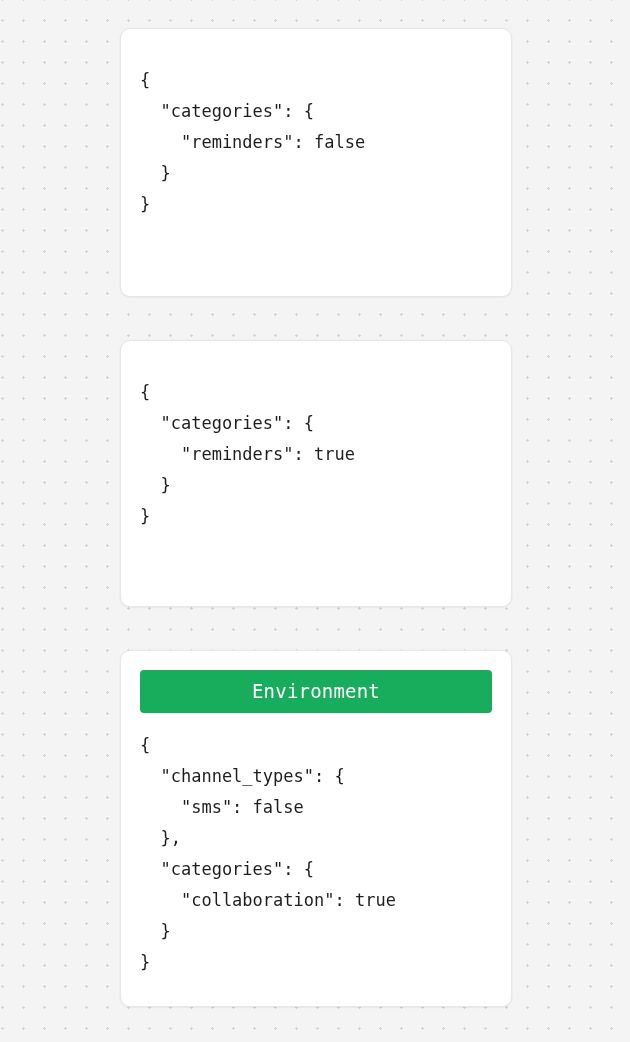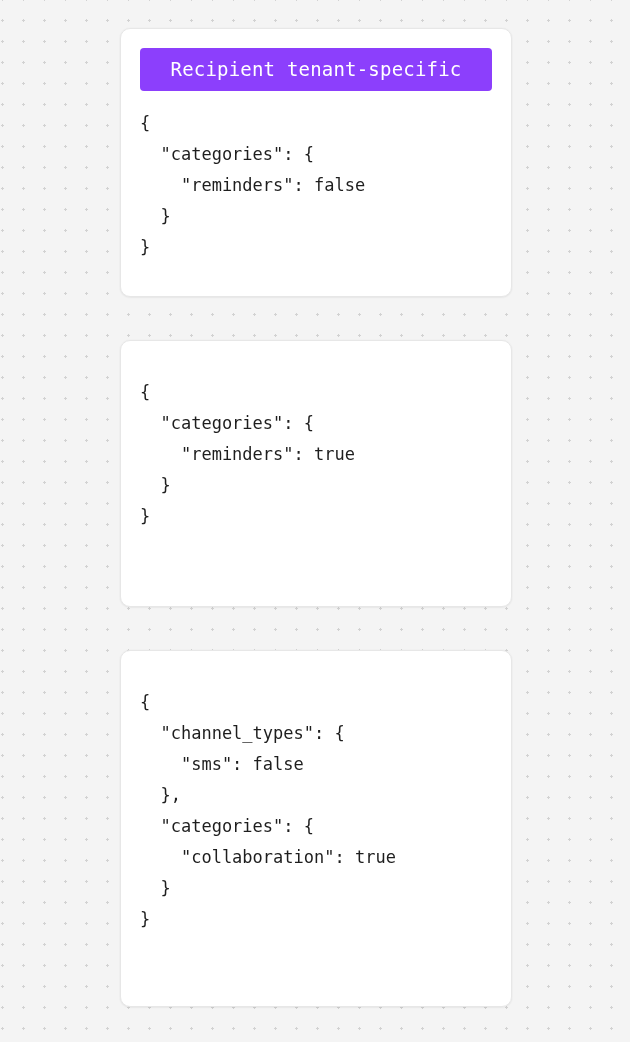--- a/index.html
+++ b/index.html
@@ -67,37 +67,37 @@
     letter-spacing: 0px;
     tab-size: 2;
   }
 </style>
 </head>
 <body>
 
 <div class="board">
 
   <div class="card" id="card-0">
-    <div class="card-chip" style="background-color: rgb(140, 63, 252);">Recipient tenant-specific</div>
     <pre class="card-code">{
   "categories": {
     "reminders": false
   }
 }</pre>
   </div>
 
   <div class="card" id="card-1">
     <pre class="card-code">{
   "categories": {
     "reminders": true
   }
 }</pre>
   </div>
 
   <div class="card" id="card-2">
+    <div class="card-chip" style="background-color: rgb(24, 173, 92);">Environment</div>
     <pre class="card-code">{
   "channel_types": {
     "sms": false
   },
   "categories": {
     "collaboration": true
   }
 }</pre>
   </div>
 

